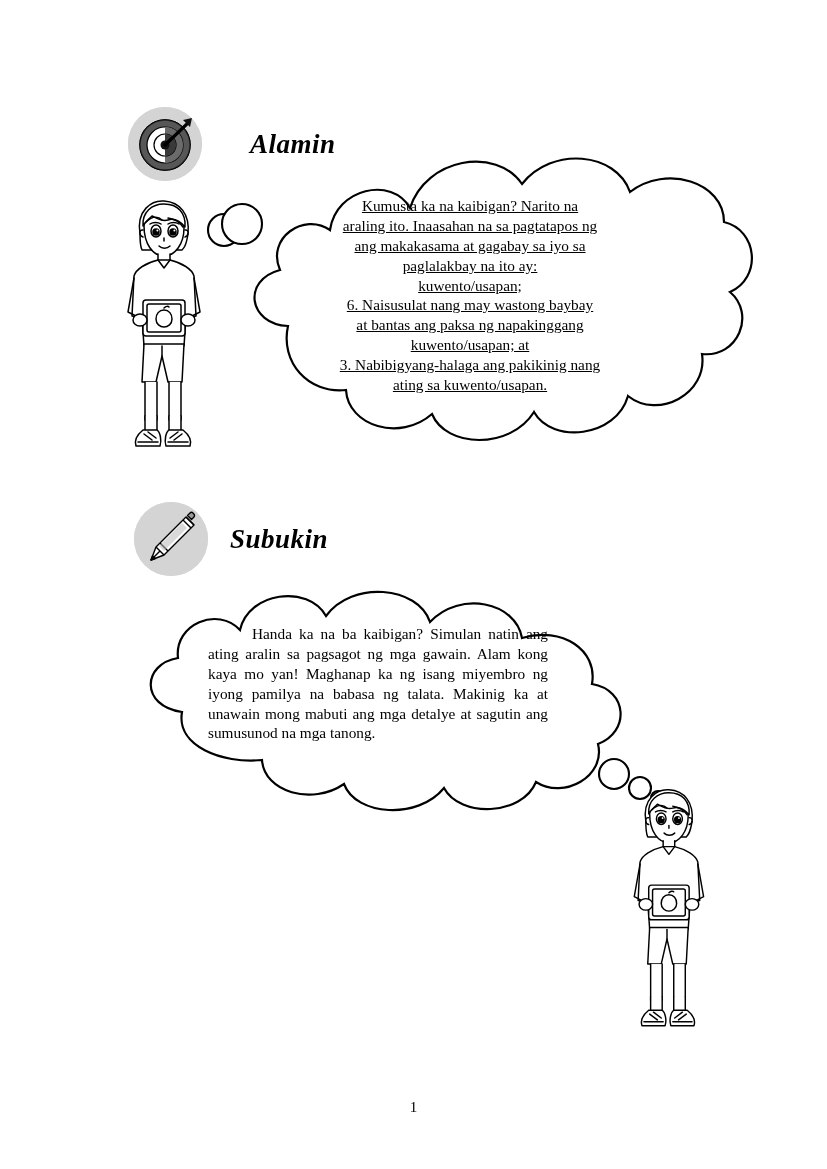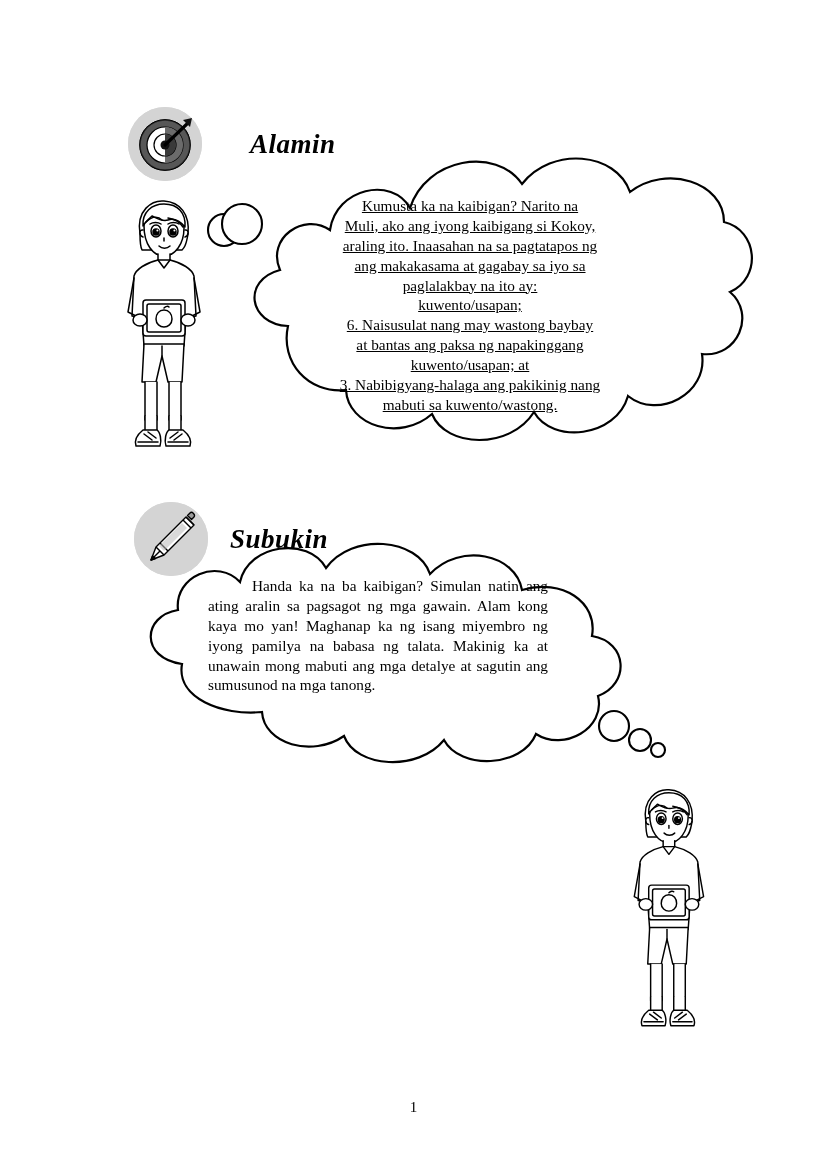--- a/index.html
+++ b/index.html
@@ -122,30 +122,29 @@
         C 560 176 542 220 506 216
         C 512 256 462 282 432 258
         C 420 300 356 306 338 274
         C 314 312 250 310 236 276
         C 204 304 152 288 150 252
         C 112 256 84 224 92 188
         Z" fill="#ffffff" stroke="#000" stroke-width="2.2"></path>
     </svg>
     <div class="bubble-text" style="left:96px; top:58px; width:356px;text-decoration:underline;">
       <div>Kumusta ka na kaibigan? Narito na</div>
-      <div>Muli, ako ang iyong kaibigang si Kokoy,</div>
       <div>araling ito. Inaasahan na sa pagtatapos ng</div>
       <div>ang makakasama at gagabay sa iyo sa</div>
       <div>paglalakbay na ito ay:</div>
       <div>kuwento/usapan;</div>
       <div>6. Naisusulat nang may wastong baybay</div>
       <div>at bantas ang paksa ng napakinggang</div>
       <div>kuwento/usapan; at</div>
       <div>3. Nabibigyang-halaga ang pakikinig nang</div>
-      <div>mabuti sa kuwento/wastong.</div>
+      <div>ating sa kuwento/usapan.</div>
     </div>
   </div>
 
   <div class="character" style="left:112px; top:196px;">
     <svg width="100" height="268" viewBox="0 0 100 268">
       <g fill="#ffffff" stroke="#000" stroke-width="1.5" stroke-linejoin="round" stroke-linecap="round">
 
         <path d="M28 38 C24 14 40 4 52 5 C68 6 78 18 76 38 C74 50 72 52 70 54 L30 54 C28 50 28 44 28 38 Z"></path>
 
         <path d="M32 30 C32 18 42 12 52 12 C63 12 72 19 72 32 C72 48 63 60 52 60 C41 60 32 48 32 30 Z"></path>
@@ -218,21 +217,21 @@
           <path d="M49 18 L57 26" fill="none"></path>
           <path d="M53.5 13.5 L56 11 C58 9 62 13 60 15 L57.5 17.5 Z" fill="#9a9a9a"></path>
           <path d="M26 41 L34 49" fill="none"></path>
         </g>
         <path d="M25 44 L48 21 L53 26 L30 49 Z" fill="#b9b9b9" stroke="none" opacity="0.55"></path>
       </svg>
     </div>
     <div class="section-title">Subukin</div>
   </div>
 
-  <div class="bubble" style="left:112px; top:528px;">
+  <div class="bubble" style="left:112px; top:576px;">
     <svg width="580" height="250" viewBox="0 0 580 250">
       <path d="
         M 70 136
         C 28 130 30 88 66 82
         C 62 48 106 30 128 54
         C 136 16 196 8 214 40
         C 240 4 306 10 318 46
         C 348 14 404 26 410 62
         C 450 50 486 74 480 108
         C 516 114 518 156 486 168

